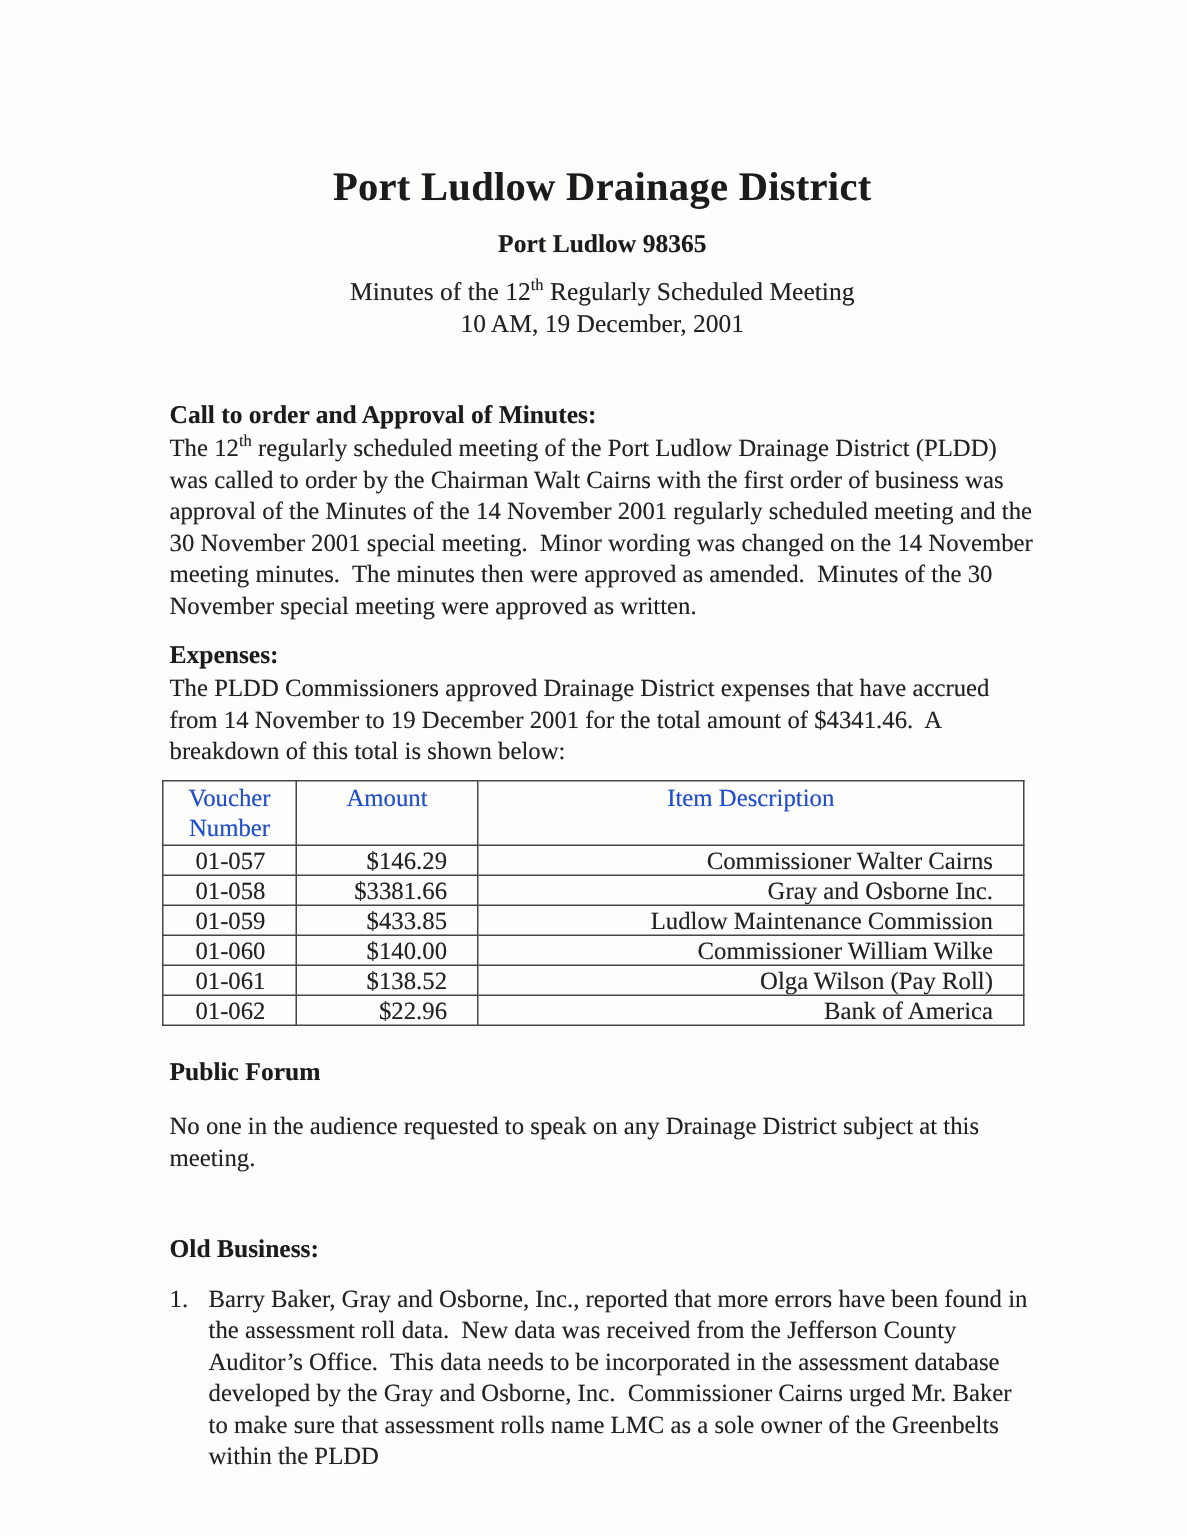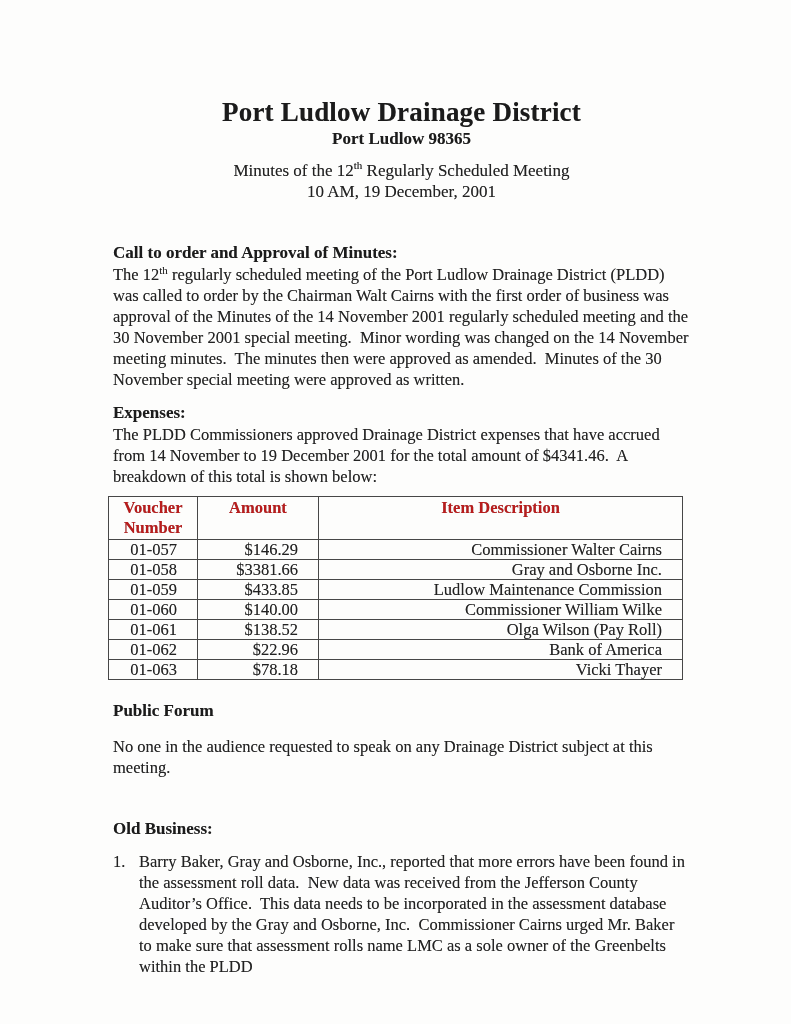--- a/index.html
+++ b/index.html
@@ -13,21 +13,21 @@
     color: #222222;
     box-sizing: border-box;
     padding: 0 101px 0 113px;
     overflow: hidden;
     text-shadow: 0 0 0.5px rgba(50,50,50,0.45);
   }
   .doc-header { text-align: center; }
   .doc-title {
     font-size: 27px;
     font-weight: bold;
-    margin: 0;
+    margin: 12px;
     padding-top: 97px;
     letter-spacing: 0.2px;
     color: #1b1b1b;
   }
   .addr-line {
     font-size: 17px;
     font-weight: bold;
     line-height: 21px;
     color: #1b1b1b;
   }
@@ -60,26 +60,26 @@
     margin-top: 9px;
     margin-left: -5px;
     width: 575px;
     table-layout: fixed;
   }
   .expenses-table th, .expenses-table td {
     border: 1.5px solid #474747;
     font-size: 16.5px;
   }
   .expenses-table th {
-    font-weight: bold;
+    font-weight: normal;
     text-align: center;
     vertical-align: top;
     line-height: 20px;
     padding: 1px 4px;
-    color: #b91c1c;
+    color: #1d4ed8;
   }
   .col-voucher { width: 80px; }
   .col-amount  { width: 112px; }
   .expenses-table td {
     text-align: right;
     padding: 0 20px;
     line-height: 19px;
     height: 19px;
     vertical-align: middle;
     overflow: hidden;
@@ -156,25 +156,20 @@
         <tr>
           <td>01-061</td>
           <td>$138.52</td>
           <td>Olga Wilson  (Pay Roll)</td>
         </tr>
         <tr>
           <td>01-062</td>
           <td>$22.96</td>
           <td>Bank of America</td>
         </tr>
-        <tr>
-          <td>01-063</td>
-          <td>$78.18</td>
-          <td>Vicki Thayer</td>
-        </tr>
       </tbody>
     </table>
   </section>
 
   <section>
     <h2 class="sec-heading h2-pf">Public Forum</h2>
     <p class="para para-pf">No one in the audience requested to speak on any Drainage District subject at this meeting.</p>
   </section>
 
   <section>

